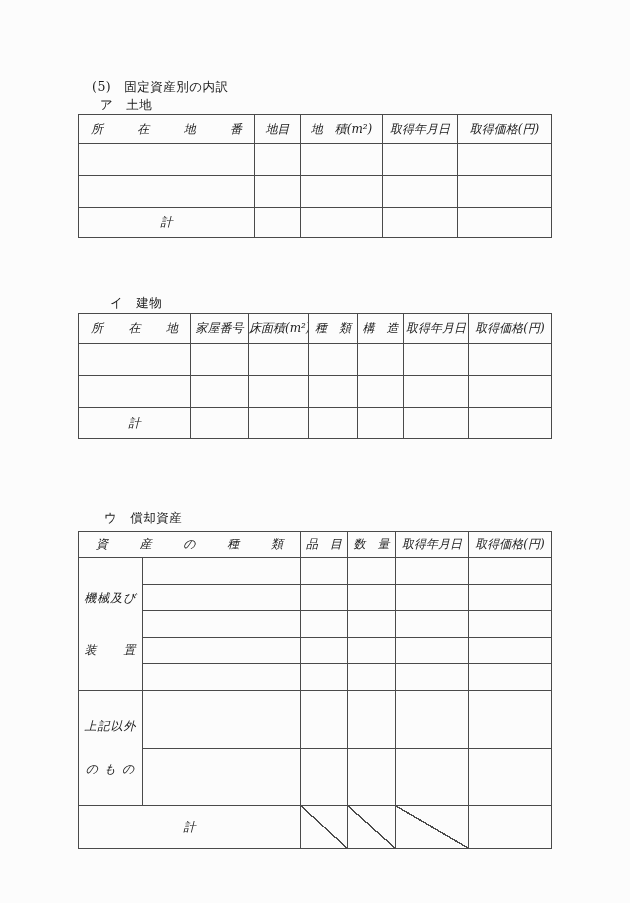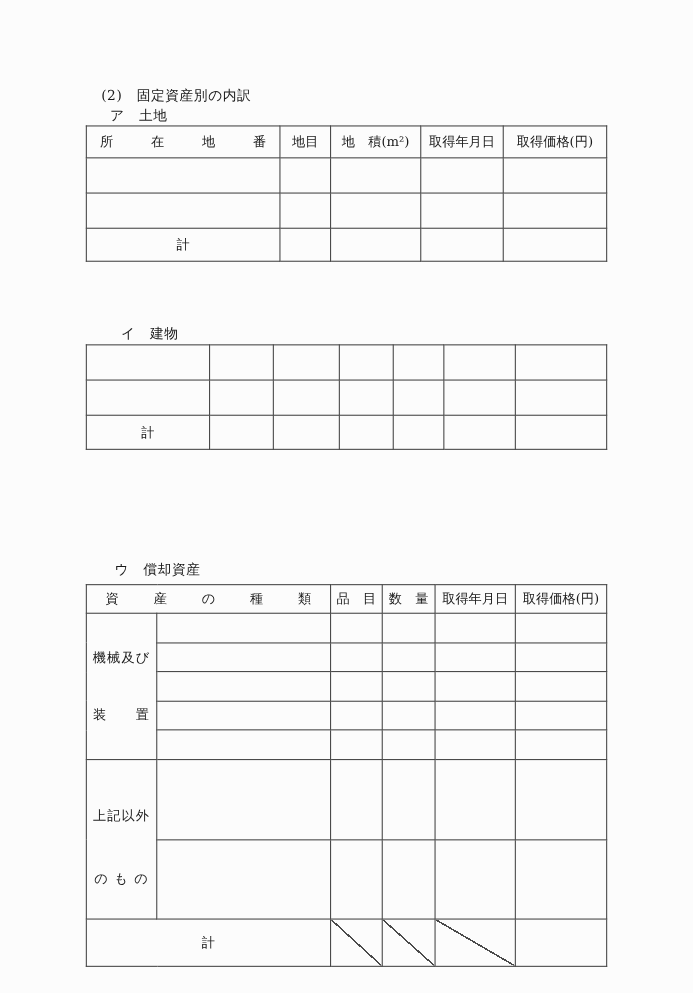--- a/index.html
+++ b/index.html
@@ -16,54 +16,55 @@
     font-size: 12.5px;
     line-height: 16px;
     white-space: pre;
     letter-spacing: 0.5px;
   }
 
   table {
     position: absolute;
     border-collapse: collapse;
     table-layout: fixed;
+    font-style: italic;
   }
   td {
     border: 1px solid #4a4a4a;
     font-size: 12px;
     text-align: center;
     vertical-align: middle;
     overflow: hidden;
     white-space: pre;
     padding: 0;
   }
   
   .jz  { text-align: justify; text-align-last: justify; padding: 0 12px; }
   .jz3 { text-align: justify; text-align-last: justify; padding: 0 17px; }
 
   .glabel { padding: 0 4px; }
   .lline  { text-align: center; line-height: 24px; letter-spacing: 1px; white-space: pre; }
-  .lline.tight { line-height: 15px; margin-top: 15px; }
+  .lline.tight { line-height: 15px; }
 
   .diag { position: relative; }
   .diag-line {
     position: absolute; left: 0; top: 0; right: 0; bottom: 0;
     background: linear-gradient(to top right,
       transparent calc(50% - 0.7px),
       #4a4a4a calc(50% - 0.7px),
       #4a4a4a calc(50% + 0.7px),
       transparent calc(50% + 0.7px));
   }
 </style>
 </head>
 <body>
 
 <div class="page">
 
-  <div class="heading" style="left:92px; top:79px;">(2)　固定資産別の内訳</div>
+  <div class="heading" style="left:92px; top:79px;">(5)　固定資産別の内訳</div>
 
   <div class="heading" style="left:100px; top:97px;text-align:right;">ア　土地</div>
 
   <table style="left:78px; top:114px; width:474px;">
     <colgroup>
       <col style="width:176px">
         <col style="width:46px">
         <col style="width:82px">
       <col style="width:75px">
         <col style="width:94px">
@@ -106,20 +107,29 @@
     <colgroup>
       <col style="width:112px">
         <col style="width:58px">
         <col style="width:60px">
         <col style="width:49px">
       <col style="width:46px">
         <col style="width:65px">
         <col style="width:83px">
     </colgroup>
     <tbody>
+      <tr style="height:30px">
+        <td class="jz">所 在 地</td>
+        <td>家屋番号</td>
+        <td>床面積(m²)</td>
+        <td>種　類</td>
+        <td>構　造</td>
+        <td>取得年月日</td>
+        <td>取得価格(円)</td>
+      </tr>
       <tr style="height:32px">
         <td></td>
         <td></td>
         <td></td>
         <td></td>
         <td></td>
         <td></td>
         <td></td>
       </tr>
       <tr style="height:32px">

